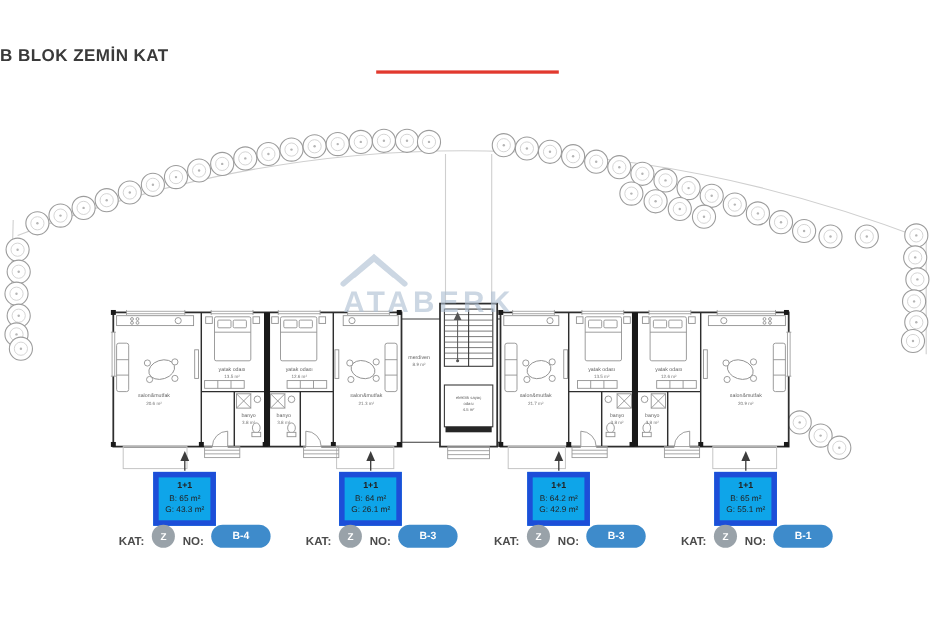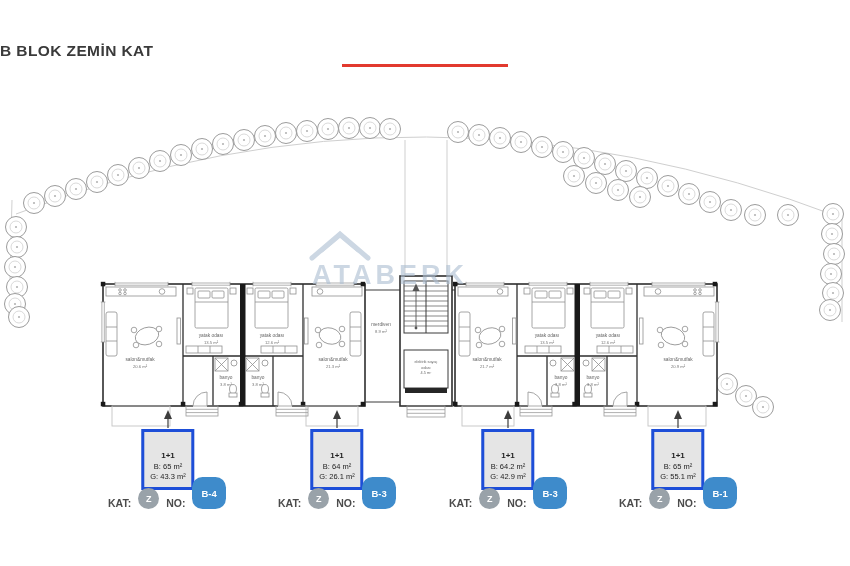--- a/index.html
+++ b/index.html
@@ -22,27 +22,27 @@
   .tread{stroke:#555;stroke-width:.7}
   .step{stroke:#9a9a9a;stroke-width:.8;fill:none}
   .terr{stroke:#c4c4c4;stroke-width:.9;fill:none}
   .room-name{font-size:4.8px;fill:#666;text-anchor:middle;font-family:"Liberation Sans",sans-serif}
   .room-area{font-size:4.2px;fill:#777;text-anchor:middle;font-family:"Liberation Sans",sans-serif}
   .tiny{font-size:3.8px;fill:#666;text-anchor:middle;font-family:"Liberation Sans",sans-serif}
   .wm-text{font-size:27px;font-weight:bold;letter-spacing:4px;fill:#aebfd2;text-anchor:middle;font-family:"Liberation Sans",sans-serif}
   .arrowline{stroke:#3d3d3d;stroke-width:1.2}
   .arrowhead{fill:#3d3d3d}
   
-  .info-box{position:absolute;top:429px;transform:translateX(-50%);background:#e5e5e5;border:3px solid #1d4ed8;padding:18px 6px 4px;text-align:center;color:#222;line-height:1.45;font-size:7.5px;min-width:52px}
+  .info-box{position:absolute;top:429px;transform:translateX(-50%);background:#0ea5e9;border:5px solid #1d4ed8;padding:2px 6px 4px;text-align:center;color:#222;line-height:1.45;font-size:7.5px;min-width:52px}
   .info-box .t{font-weight:bold;font-size:8px}
   
   .badge-group{position:absolute;top:477px;display:flex;align-items:flex-end;gap:7px}
   .lbl{font-size:10.5px;font-weight:bold;color:#4b4b4b}
   .badge-circle{width:21px;height:21px;border-radius:50%;background:#99a2a9;color:#fff;display:flex;align-items:center;justify-content:center;font-size:9px;font-weight:bold}
-  .badge-pill{height:32px;border-radius:10.5px;background:#3e8bcb;color:#fff;display:flex;align-items:center;justify-content:center;font-size:9.5px;font-weight:bold;padding:0 9px}
+  .badge-pill{height:21px;border-radius:10.5px;background:#3e8bcb;color:#fff;display:flex;align-items:center;justify-content:center;font-size:9.5px;font-weight:bold;padding:0 19px}
 </style>
 </head>
 <body>
 
 <div class="page-title">B BLOK ZEMİN KAT</div>
 <div class="title-underline"></div>
 
 <svg class="plan" width="850" height="566" viewBox="0 0 850 566">
   <defs>
     <g id="tree">

